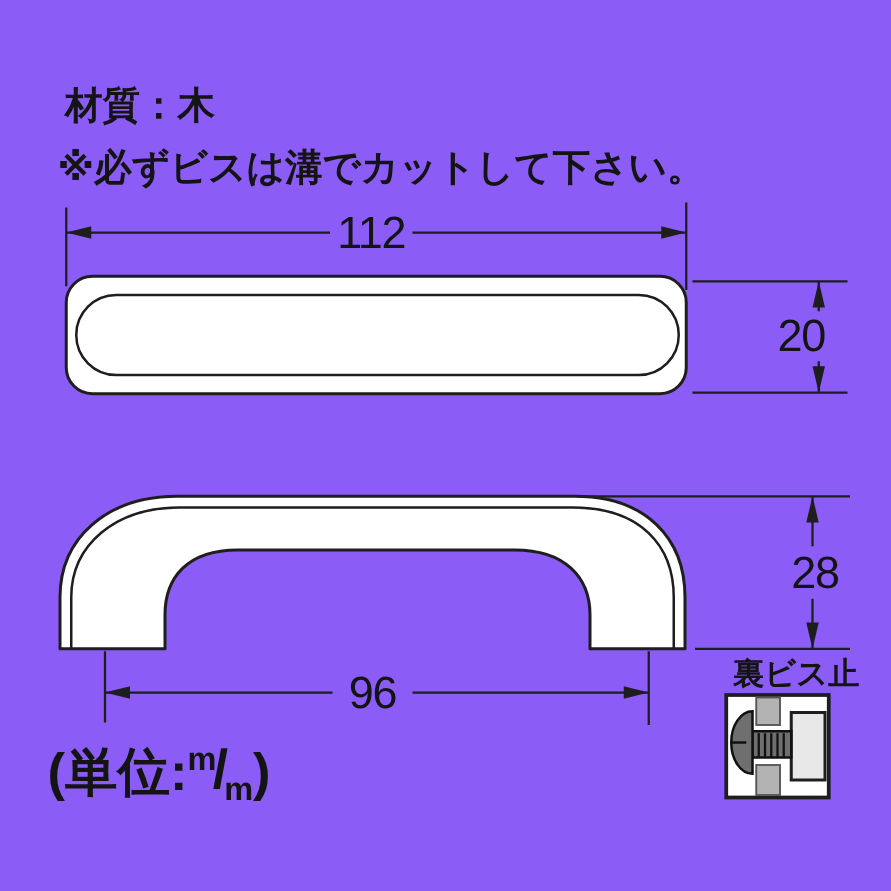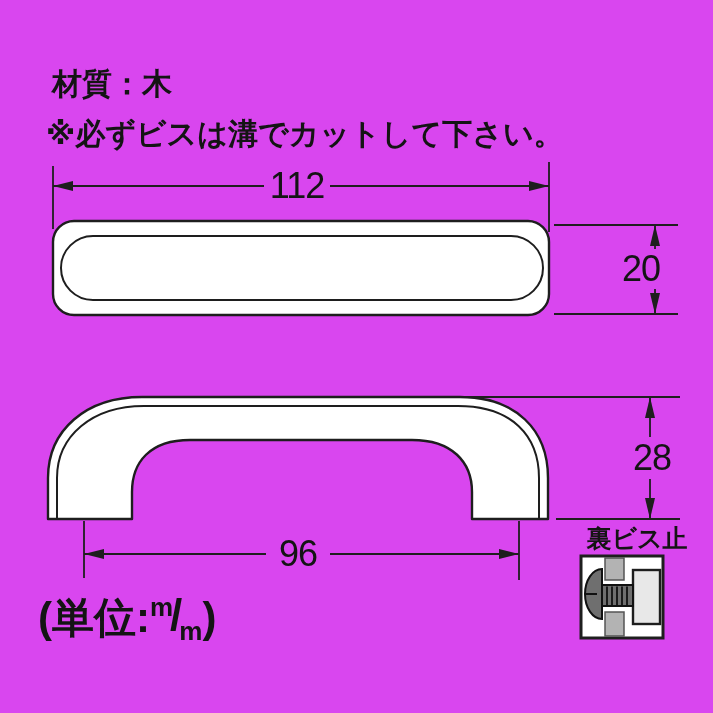--- a/index.html
+++ b/index.html
@@ -1,19 +1,19 @@
 <!DOCTYPE html>
 <html><head>
 <meta charset="utf-8">
 <style>
   html,body { margin:0; padding:0; background:#ffffff; }
   .canvas {
     position:relative;
     width:713px; height:713px;
-    background:#d946ef;
+    background:#8b5cf6;
     overflow:hidden;
     font-family:"Liberation Sans","DejaVu Sans",sans-serif;
   }
   svg text {
     fill:#141414;
     font-family:"Liberation Sans","DejaVu Sans",sans-serif;
   }
   .outline   { stroke:#1e1e1e; stroke-width:2.4; fill:#ffffff; stroke-linejoin:round; }
   .thinline  { stroke:#1e1e1e; stroke-width:2;   fill:none; }
   .dim       { stroke:#1e1e1e; stroke-width:1.8; fill:none; }

